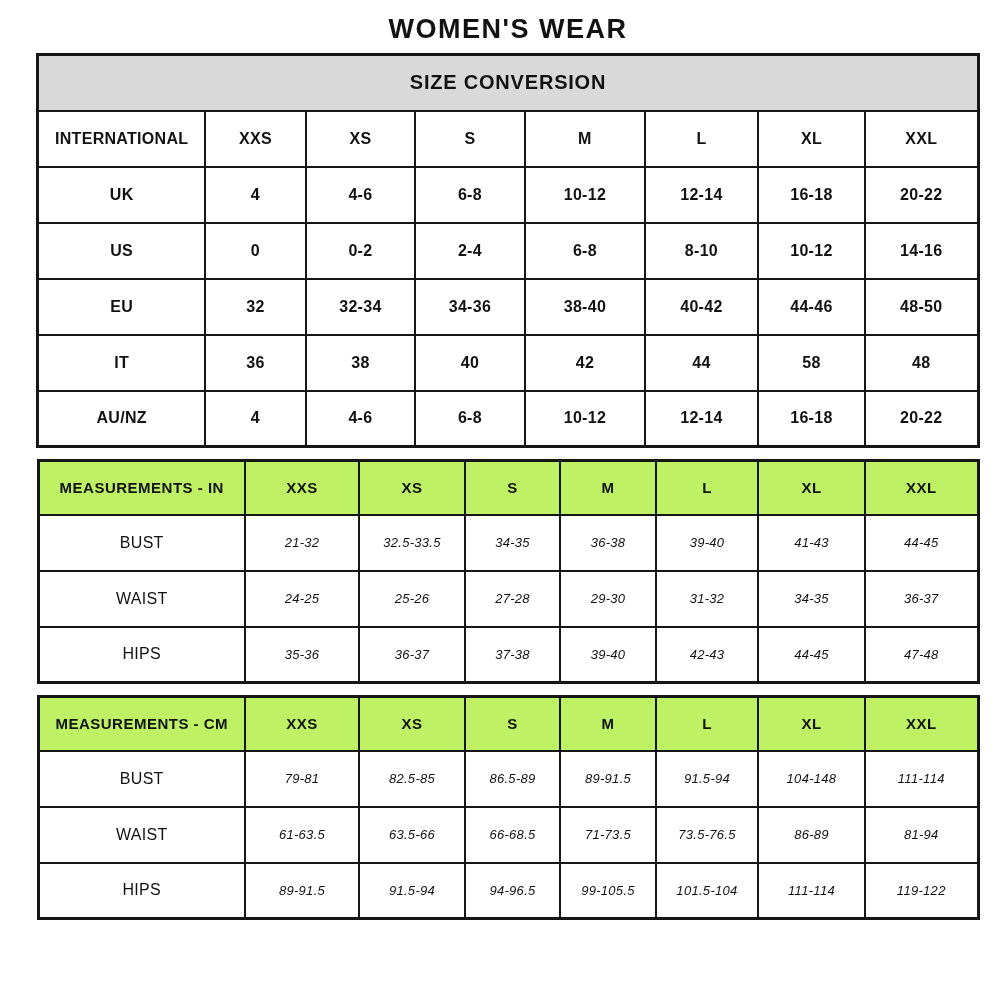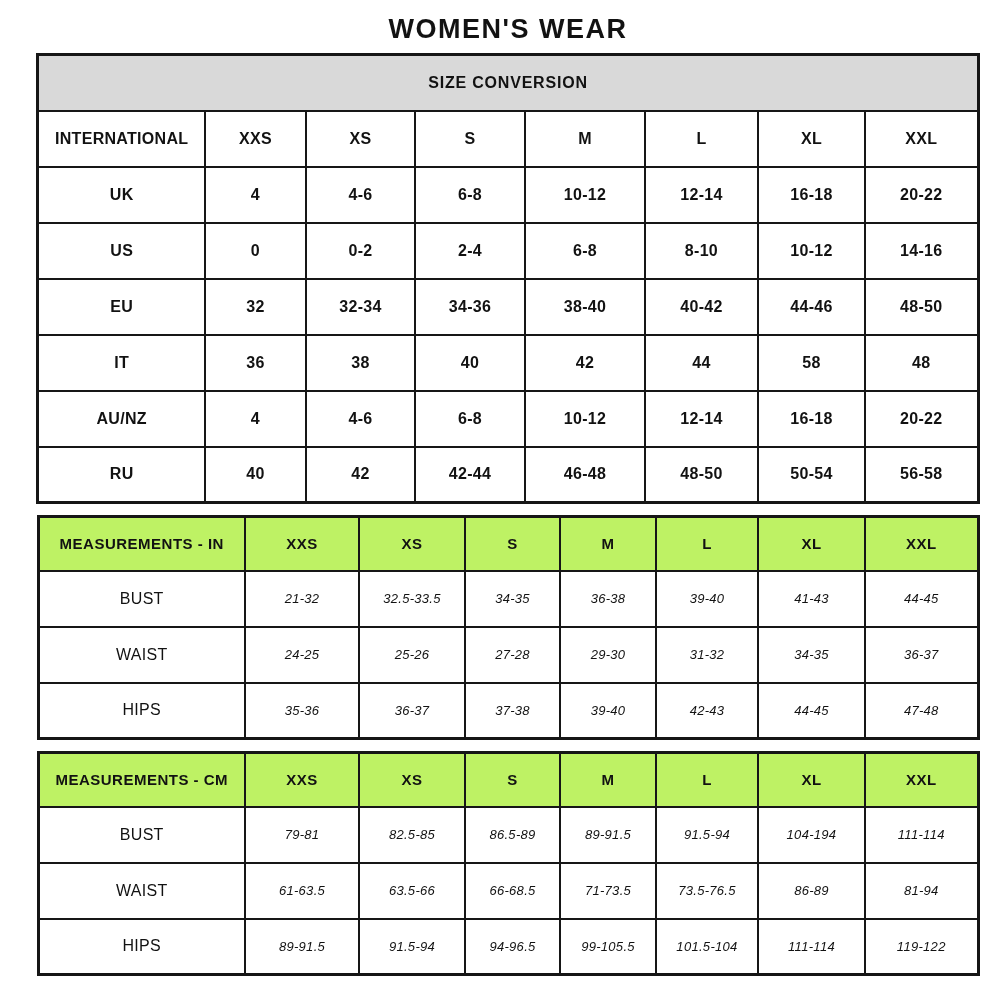--- a/index.html
+++ b/index.html
@@ -32,21 +32,21 @@
     border: 2px solid #161616;
     text-align: center;
     vertical-align: middle;
     overflow: hidden;
     letter-spacing: 0.3px;
   }
   
   .banner-row { height: 55px; }
   .banner {
     background: #d9d9d9;
-    font-size: 16px;
+    font-size: 20px;
     font-weight: bold;
     letter-spacing: 0.8px;
   }
   
   .t-conv tr { height: 56px; }
   .t-conv td { font-size: 16px; font-weight: bold; }
   
   .t-meas .hdr-row { height: 54px; }
   .t-meas .hdr-row td {
     background: #bef264;
@@ -132,30 +132,20 @@
     </tr>
     <tr>
       <td>AU/NZ</td>
       <td>4</td>
       <td>4-6</td>
       <td>6-8</td>
       <td>10-12</td>
       <td>12-14</td>
       <td>16-18</td>
       <td>20-22</td>
-    </tr>
-    <tr>
-      <td>RU</td>
-      <td>40</td>
-      <td>42</td>
-      <td>42-44</td>
-      <td>46-48</td>
-      <td>48-50</td>
-      <td>50-54</td>
-      <td>56-58</td>
     </tr>
   </tbody>
     </table>
 
   <table class="t-meas tbl-gap">
     <colgroup>
       <col style="width:207px">
         <col style="width:114px">
         <col style="width:106px">
         <col style="width:95px">
@@ -230,21 +220,21 @@
       <td>XL</td>
       <td>XXL</td>
     </tr>
     <tr>
       <td class="rlabel">BUST</td>
       <td class="val">79-81</td>
       <td class="val">82.5-85</td>
       <td class="val">86.5-89</td>
       <td class="val">89-91.5</td>
       <td class="val">91.5-94</td>
-      <td class="val">104-194</td>
+      <td class="val">104-148</td>
       <td class="val">111-114</td>
     </tr>
     <tr>
       <td class="rlabel">WAIST</td>
       <td class="val">61-63.5</td>
       <td class="val">63.5-66</td>
       <td class="val">66-68.5</td>
       <td class="val">71-73.5</td>
       <td class="val">73.5-76.5</td>
       <td class="val">86-89</td>

